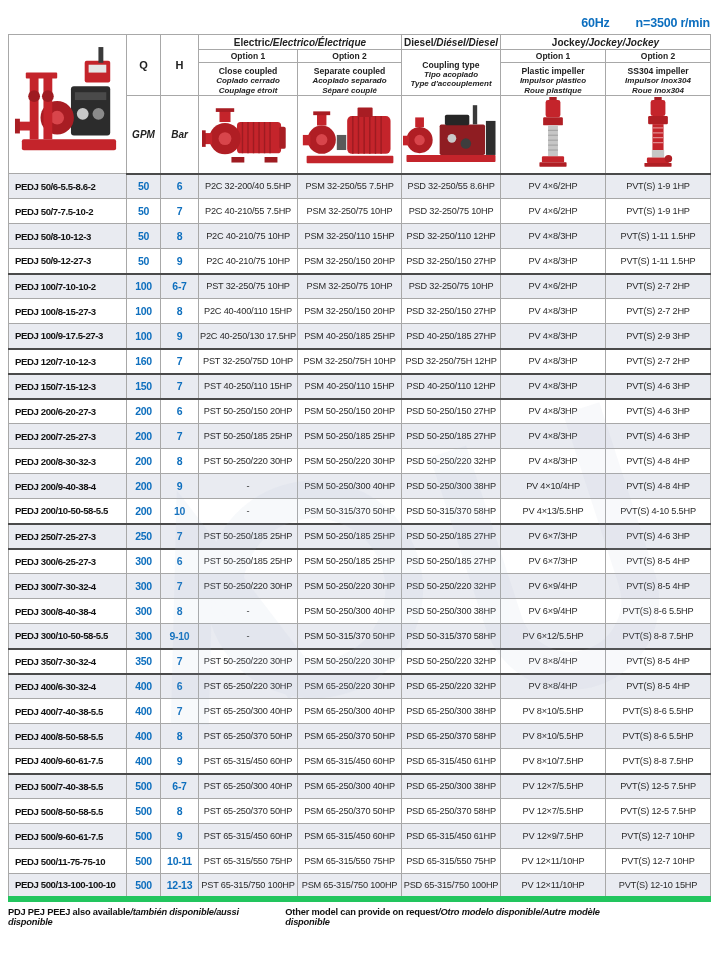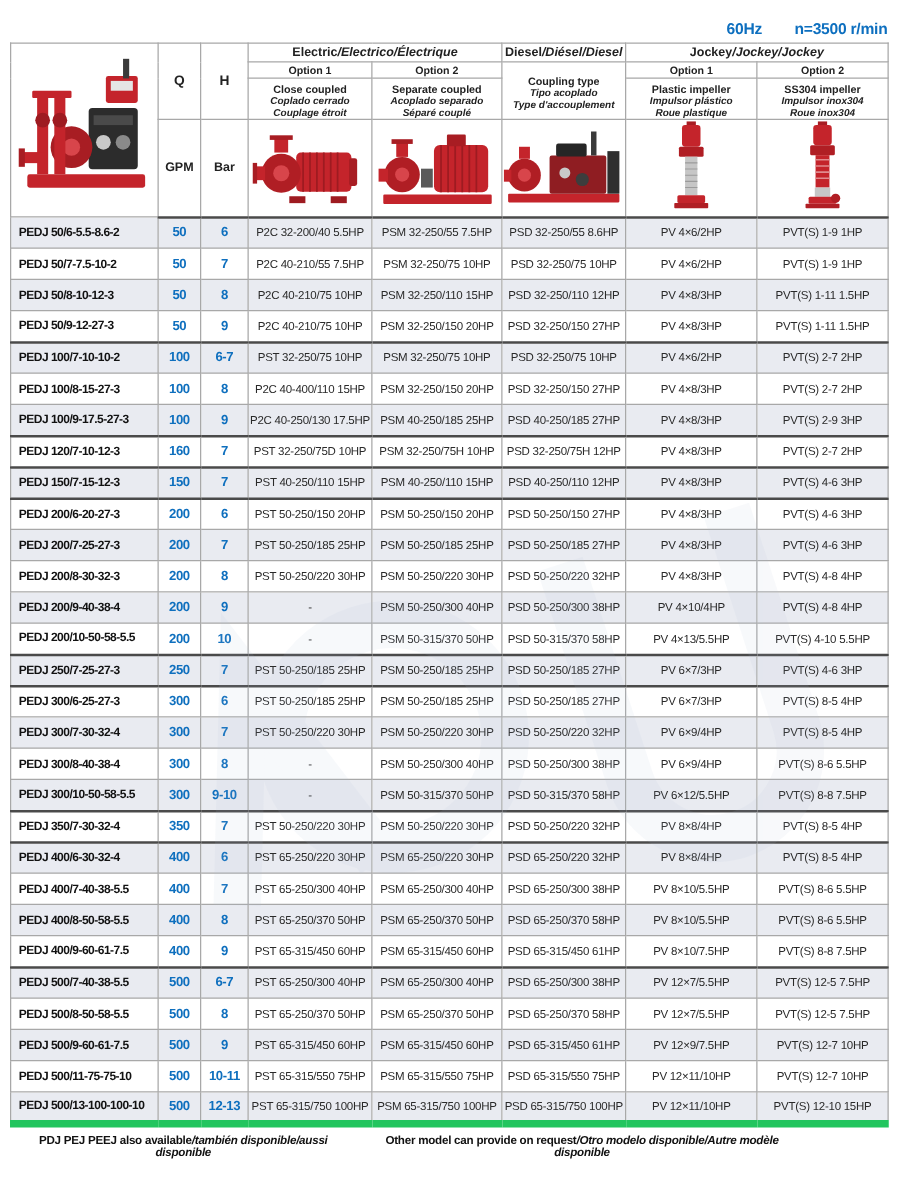--- a/index.html
+++ b/index.html
@@ -12,21 +12,21 @@
   .freq-speed span { margin-left:26px; }
 
   table.pump-table { width:702px; margin-left:8px; border-collapse:collapse; table-layout:fixed;
                      border:1.5px solid #5a5a5a; }
   th, td { border:1px solid #a8a8a8; text-align:center; vertical-align:middle;
            font-size:9px; color:#222; overflow:hidden; white-space:nowrap; }
 
   thead tr.group-row { height:15px; }
   thead tr.option-row { height:13px; }
   thead tr.desc-row { height:29px; }
-  thead tr.img-row { height:78px; }
+  thead tr.img-row { height:78px;font-style:italic; }
   thead tr.img-row th { border-bottom:2px solid #4a4a4a; }
 
   .group-head { font-size:10px; font-weight:bold; }
   .group-head i { font-weight:bold; }
   .option-head { font-size:8.5px; font-weight:bold; }
   .desc-cell { white-space:normal; line-height:1.18; vertical-align:top; padding-top:3px; }
   .desc-cell .d1 { font-size:8.6px; font-weight:bold; }
   .desc-cell .d2 { font-size:8px; font-weight:bold; font-style:italic; }
   .qh-label { font-size:11px; font-weight:bold; }
   .qh-unit  { font-size:10px; font-weight:bold; }
@@ -35,21 +35,21 @@
   tbody tr { height:25px; }
   tbody td { letter-spacing:-0.2px; font-size:9.2px; color:#2a2a2a; background:#fff; }
   tbody tr.shade td { background:#e9ebf1; }
   tbody td.model { text-align:left; padding-left:6px; font-weight:bold; font-size:9.6px;
                    letter-spacing:-0.4px; color:#111; }
   tbody td.qv, tbody td.hv { font-weight:bold; font-size:10.5px; color:#0e6fbe; letter-spacing:-0.3px; }
   tbody tr.group-start td { border-top:2px solid #4a4a4a; }
   tbody tr:last-child td { border-bottom:6px solid #22c55e; }
 
   .footer { width:638px; margin:5px 0 0 8px; display:flex; justify-content:space-between;
-            font-size:9.3px; font-weight:bold; color:#111; letter-spacing:-0.2px;text-align:center; }
+            font-size:9.3px; font-weight:bold; color:#111; letter-spacing:-0.2px; }
   .footer i { font-weight:bold; }
 
   .watermark { position:absolute; left:0; top:230px; width:718px; height:620px;
                pointer-events:none; z-index:5; }
 
   svg.pump { display:block; margin:0 auto; }
 </style>
 </head>
 <body>
 

